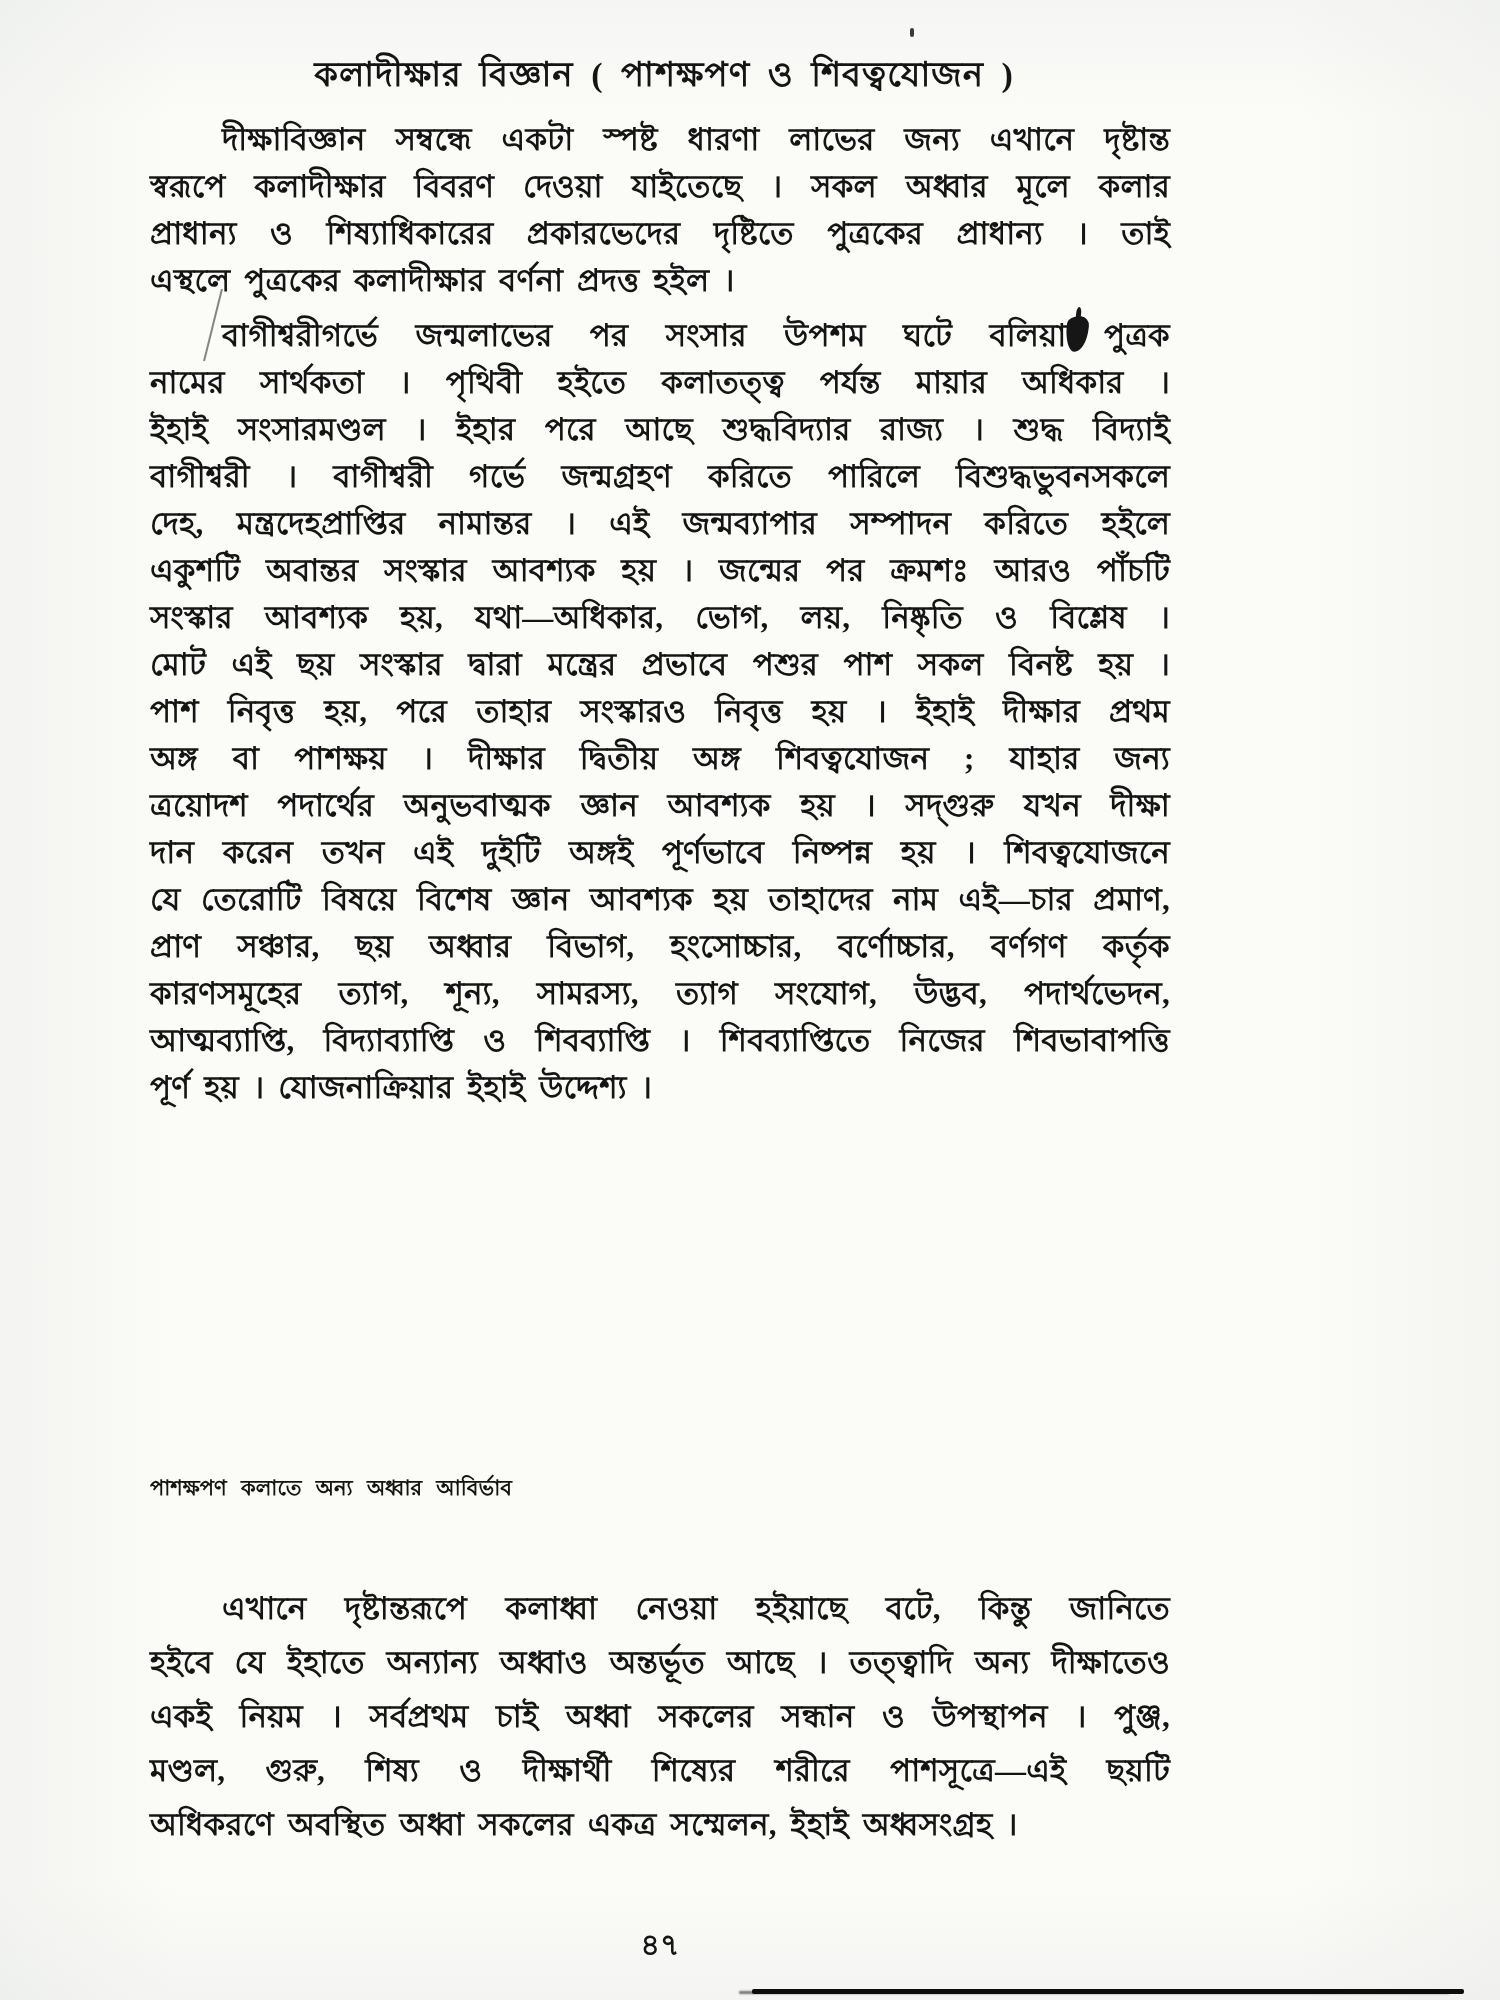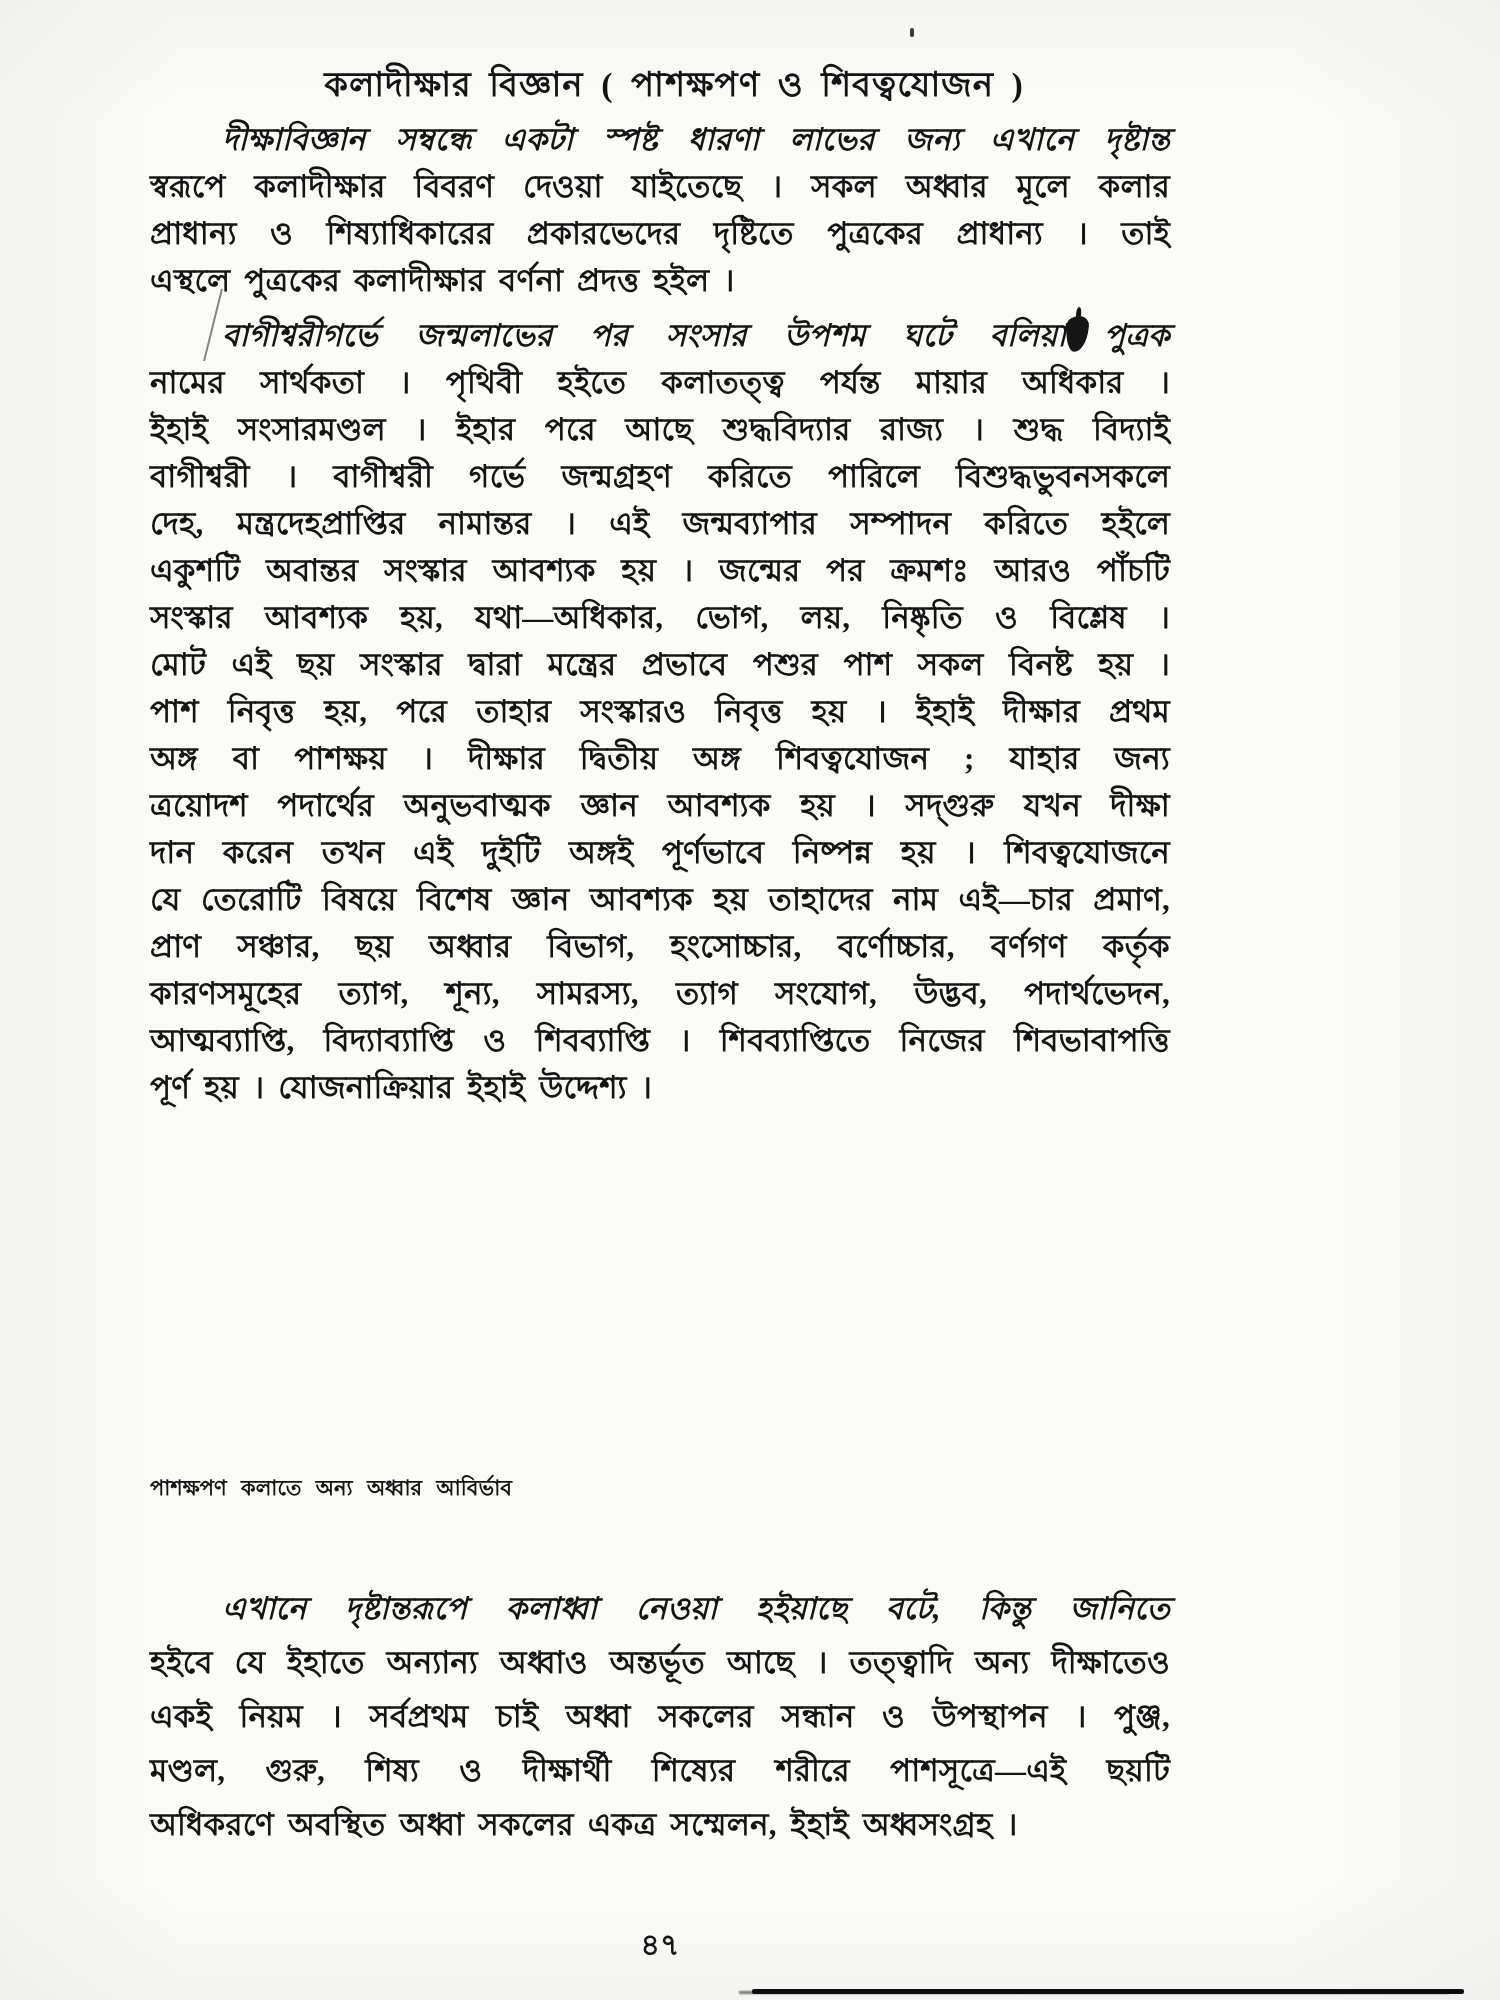--- a/index.html
+++ b/index.html
@@ -17,39 +17,39 @@
   
   .page::before{
     content:"";position:absolute;inset:0;pointer-events:none;
     background:
       linear-gradient(90deg, rgba(210,215,212,.18) 0%, rgba(255,255,255,0) 12%, rgba(255,255,255,0) 86%, rgba(208,212,210,.15) 100%),
       linear-gradient(180deg, rgba(225,230,228,.22) 0%, rgba(255,255,255,0) 6%, rgba(255,255,255,0) 94%, rgba(215,220,218,.18) 100%);
   }
   .doc-title{
     position:absolute;left:150px;top:44px;width:1020px;
     text-align:center;font-size:34px;font-weight:700;
-    letter-spacing:1px;word-spacing:8px;margin:14px;
+    letter-spacing:1px;word-spacing:8px;margin:4px;
   }
   .section-heading{
     position:absolute;left:150px;top:1472px;width:1020px;
     text-align:left;font-size:21px;font-weight:700;
     word-spacing:9px;margin:0;
   }
   .para{position:absolute;left:150px;width:1020px;}
   .para-1{top:116px;}
   .para-2{top:312px;}
   .para-3{top:1582px;}
   .line{
     font-size:31px;font-weight:700;line-height:47px;height:47px;
     white-space:nowrap;
     text-align:justify;text-align-last:justify;
     word-spacing:6px;letter-spacing:.2px;
   }
   .para-3 .line{line-height:54px;height:54px;}
-  .line.indent{padding-left:72px;font-style:italic;}
+  .line.indent{padding-left:72px;}
   .line.last{text-align-last:left;}
   .page-number{
     position:absolute;left:150px;top:1900px;width:1020px;
     text-align:center;font-size:30px;font-weight:700;margin-top:21px;
   }
   
   .ink-blot{
     position:absolute;left:1066px;top:316px;width:22px;height:36px;
     background:#161616;border-radius:60% 40% 55% 45% / 25% 25% 70% 70%;
     transform:rotate(6deg);

